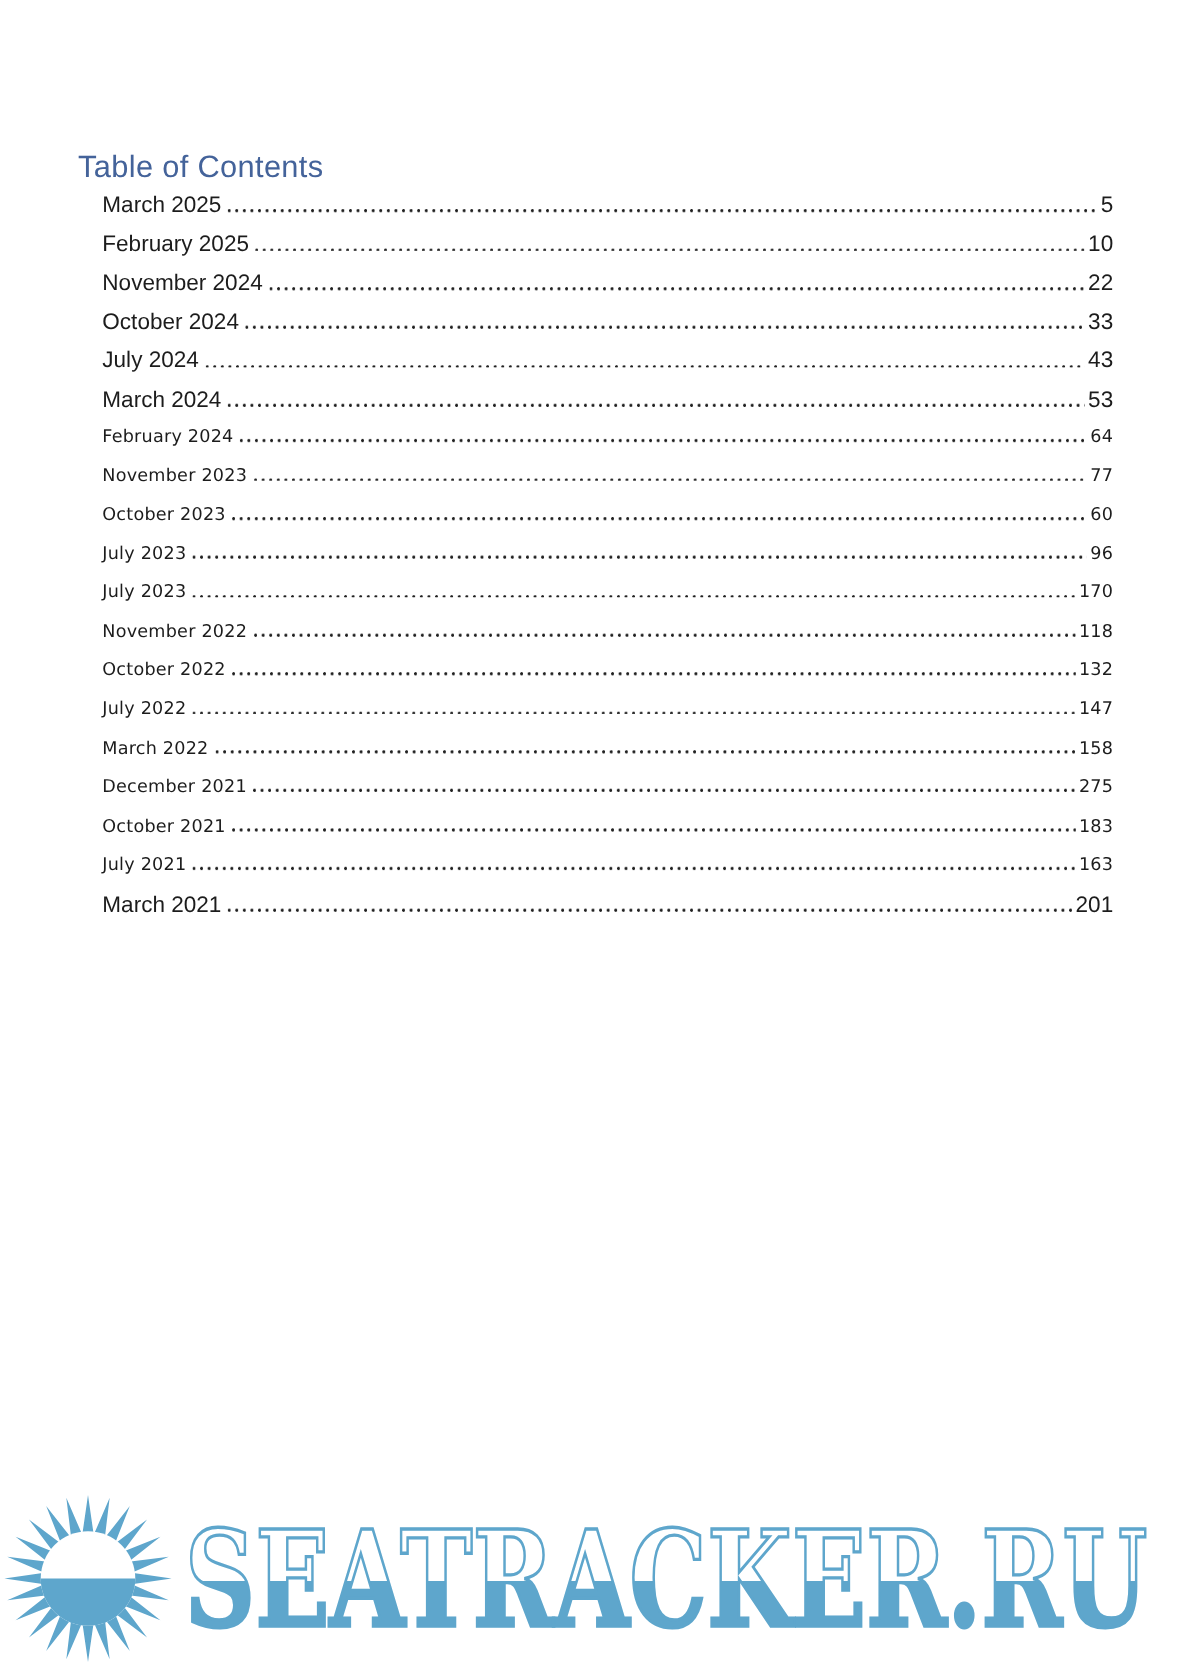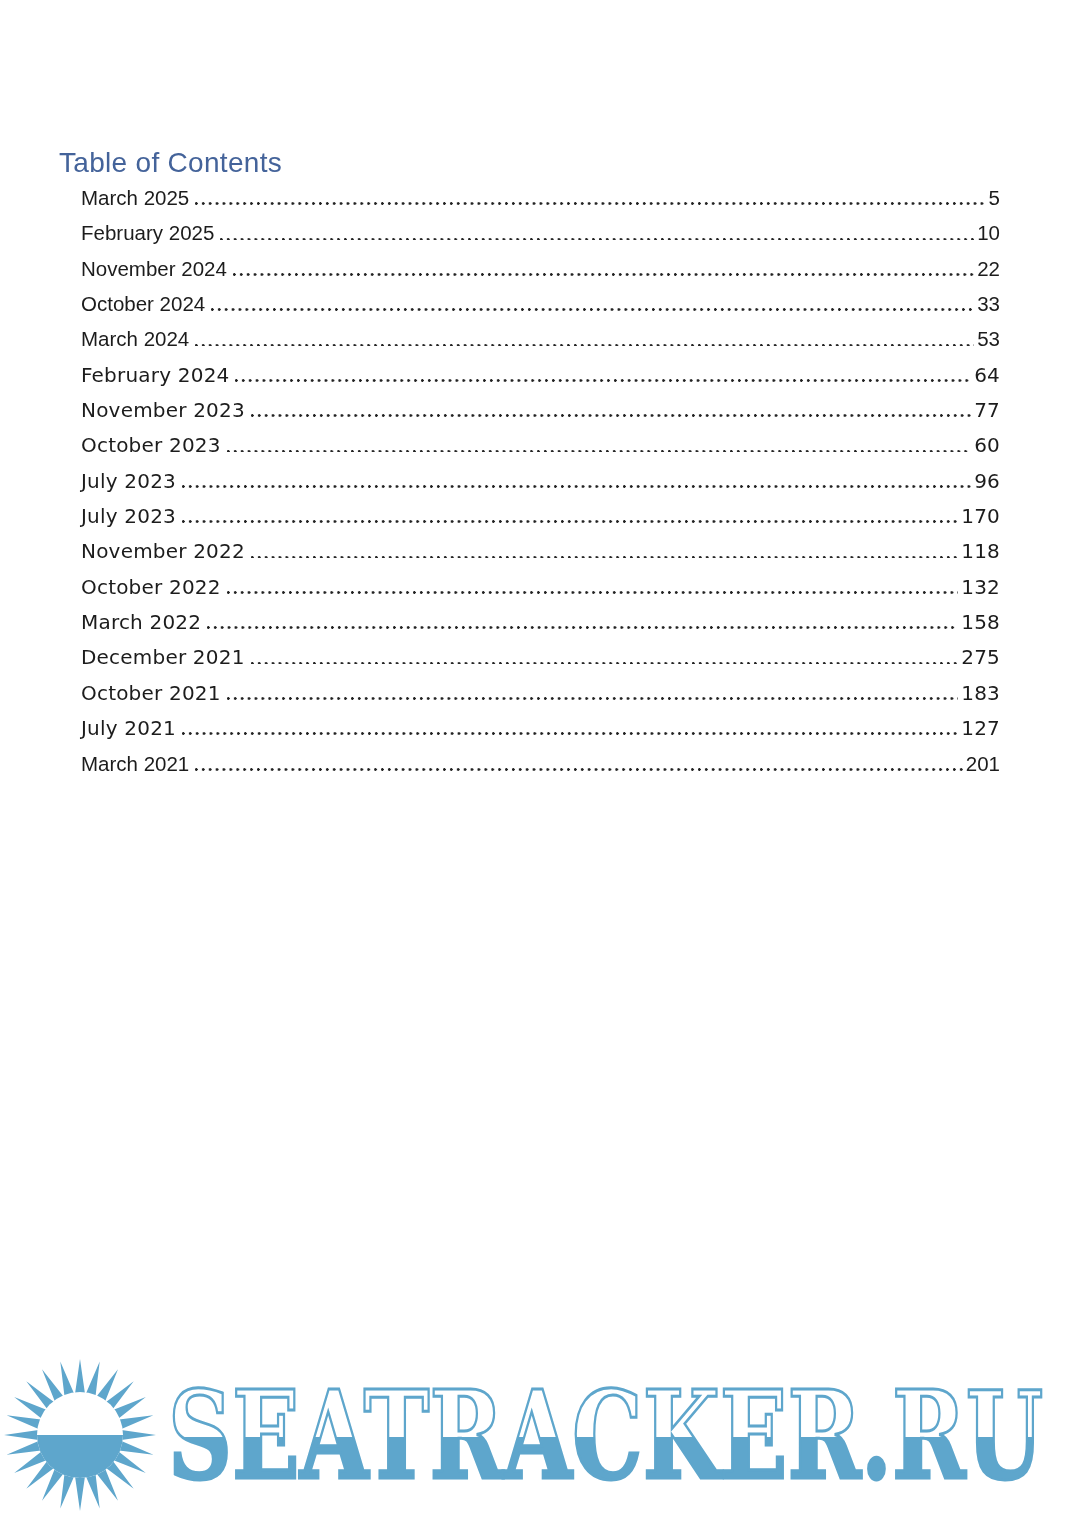--- a/index.html
+++ b/index.html
@@ -9,38 +9,38 @@
     --wm-color:#5ea6cc;
   }
   html,body{margin:0;padding:0;}
   body{
     width:1080px;height:1515px;
     background:#ffffff;
     font-family:"Liberation Sans",sans-serif;
     position:relative;overflow:hidden;
   }
   .page{position:absolute;inset:0;background:#ffffff;}
-  .toc{position:absolute;left:59px;top:136px;width:941px;margin-top:11px;}
+  .toc{position:absolute;left:71px;top:136px;width:941px;}
   .toc-title{
     margin:0 0 7px 0;
     font-family:"Liberation Sans",sans-serif;
     font-weight:400;
     font-size:28px;
     letter-spacing:0.3px;
     color:var(--title-color);
   }
   .toc-rows{width:100%;}
   .toc-row{
     display:flex;align-items:baseline;
     height:35.35px;
     padding-left:22px;
     color:var(--text-color);
   }
   .toc-row.variant-a{font-family:"Liberation Sans",sans-serif;font-size:20.5px;}
-  .toc-row.variant-b{font-family:"DejaVu Sans",sans-serif;font-size:20px;letter-spacing:0.2px;}
+  .toc-row.variant-b{font-family:"DejaVu Sans",sans-serif;font-size:16px;letter-spacing:0.2px;}
   .toc-label{white-space:nowrap;}
   .toc-dots{
     flex:1;
     height:2.8px;
     margin:0 3px 0 6px;
     background-image:radial-gradient(circle at 1.35px 1.4px, var(--dots-color) 1.15px, rgba(0,0,0,0) 1.55px);
     background-size:6.9px 2.8px;
     background-repeat:repeat-x;
     background-position:left bottom;
   }
@@ -78,20 +78,25 @@
         <span class="toc-label">November 2024</span>
         <span class="toc-dots"></span>
         <span class="toc-page">22</span>
       </div>
         <div class="toc-row variant-a">
         <span class="toc-label">October 2024</span>
         <span class="toc-dots"></span>
         <span class="toc-page">33</span>
       </div>
         <div class="toc-row variant-a">
+        <span class="toc-label">July 2024</span>
+        <span class="toc-dots"></span>
+        <span class="toc-page">43</span>
+      </div>
+        <div class="toc-row variant-a">
         <span class="toc-label">March 2024</span>
         <span class="toc-dots"></span>
         <span class="toc-page">53</span>
       </div>
         <div class="toc-row variant-b">
         <span class="toc-label">February 2024</span>
         <span class="toc-dots"></span>
         <span class="toc-page">64</span>
       </div>
         <div class="toc-row variant-b">
@@ -118,38 +123,43 @@
         <span class="toc-label">November 2022</span>
         <span class="toc-dots"></span>
         <span class="toc-page">118</span>
       </div>
         <div class="toc-row variant-b">
         <span class="toc-label">October 2022</span>
         <span class="toc-dots"></span>
         <span class="toc-page">132</span>
       </div>
         <div class="toc-row variant-b">
+        <span class="toc-label">July 2022</span>
+        <span class="toc-dots"></span>
+        <span class="toc-page">147</span>
+      </div>
+        <div class="toc-row variant-b">
         <span class="toc-label">March 2022</span>
         <span class="toc-dots"></span>
         <span class="toc-page">158</span>
       </div>
         <div class="toc-row variant-b">
         <span class="toc-label">December 2021</span>
         <span class="toc-dots"></span>
         <span class="toc-page">275</span>
       </div>
         <div class="toc-row variant-b">
         <span class="toc-label">October 2021</span>
         <span class="toc-dots"></span>
         <span class="toc-page">183</span>
       </div>
         <div class="toc-row variant-b">
         <span class="toc-label">July 2021</span>
         <span class="toc-dots"></span>
-        <span class="toc-page">127</span>
+        <span class="toc-page">163</span>
       </div>
         <div class="toc-row variant-a">
         <span class="toc-label">March 2021</span>
         <span class="toc-dots"></span>
         <span class="toc-page">201</span>
       </div>
       </div>
   </section>
 
   <svg class="watermark" viewBox="0 0 1080 167" xmlns="http://www.w3.org/2000/svg">

